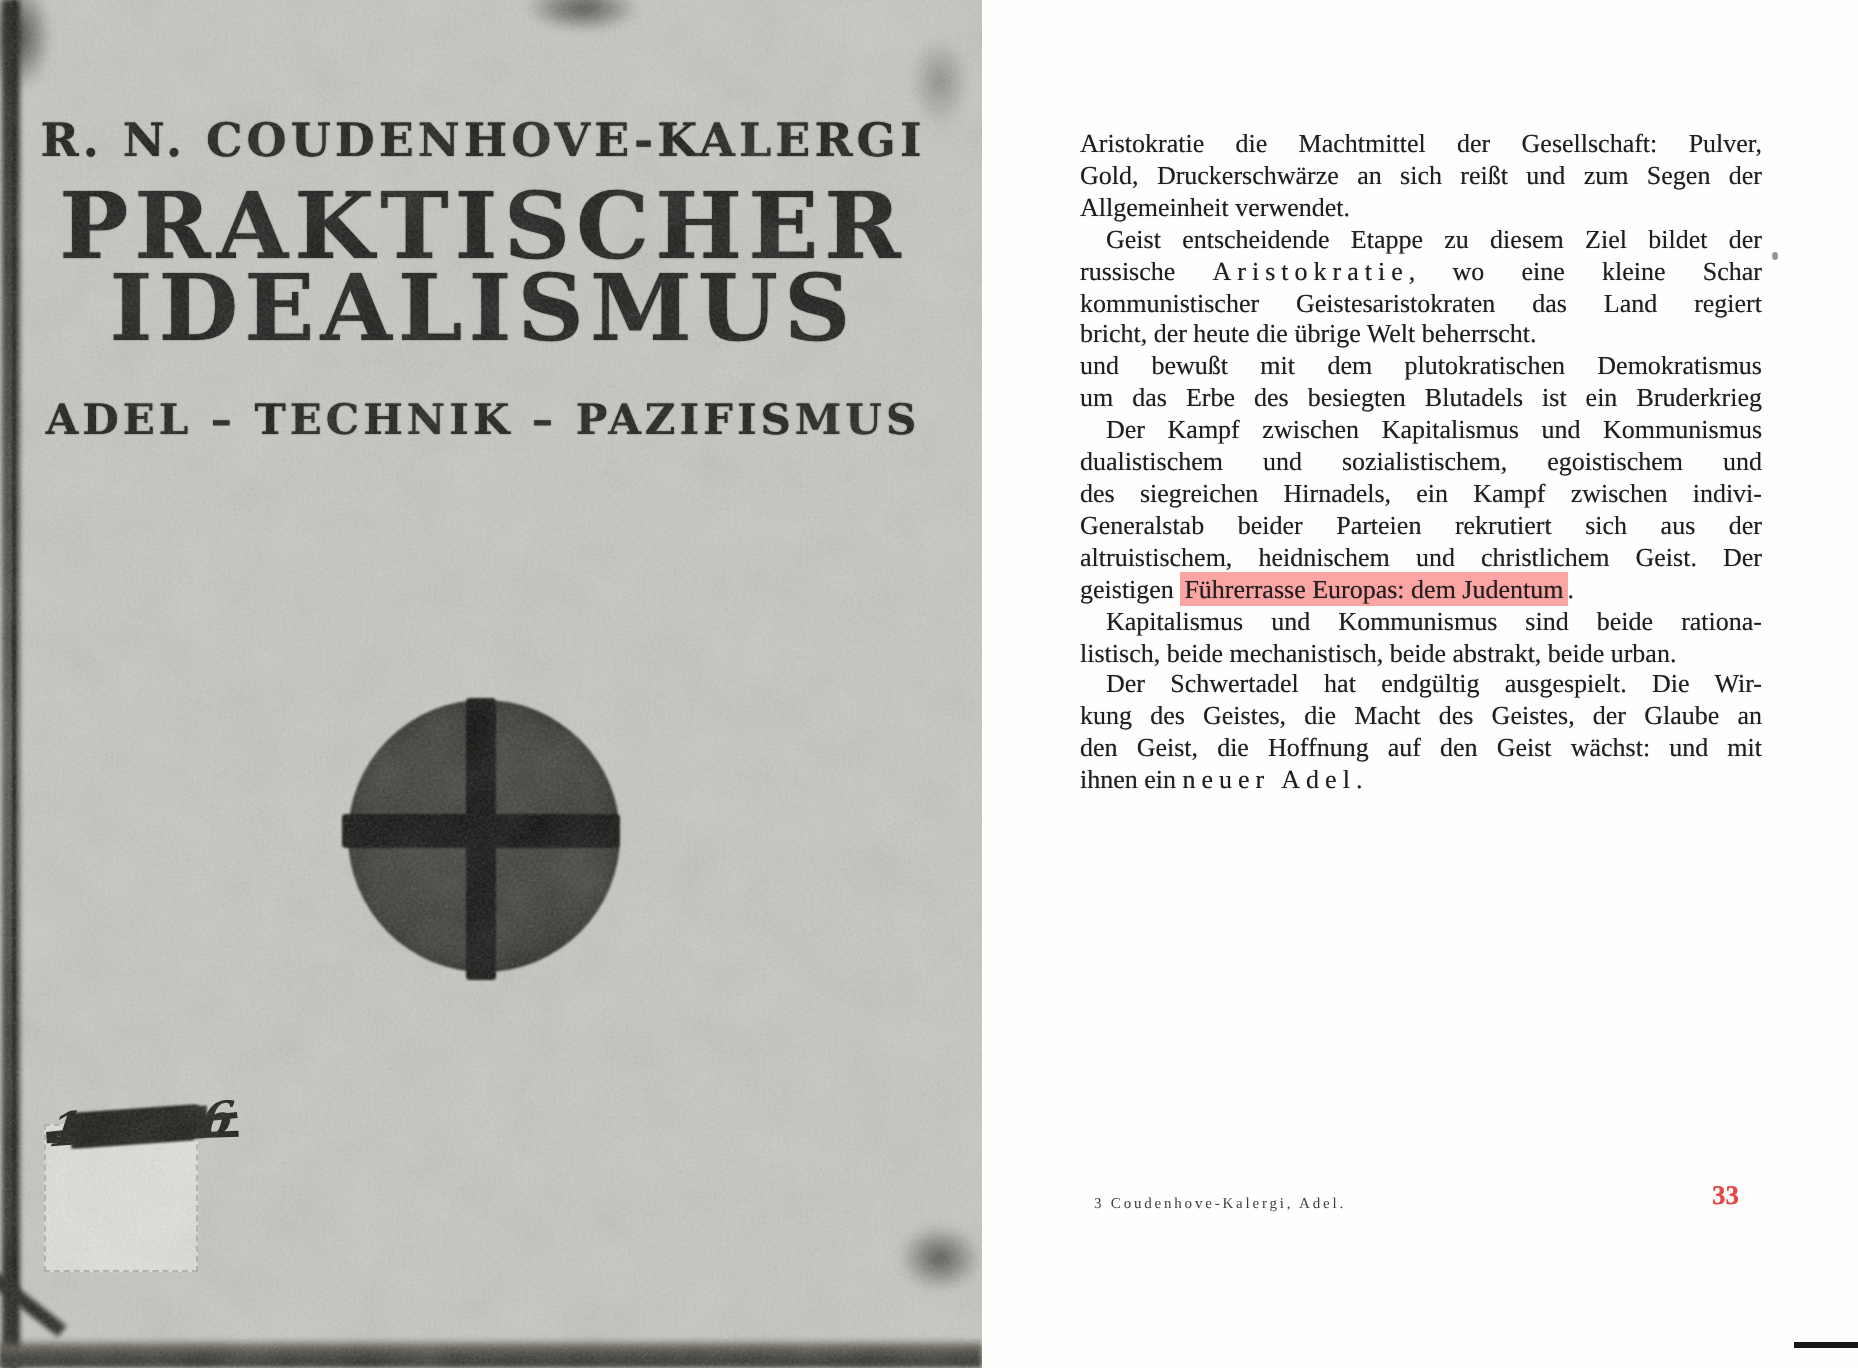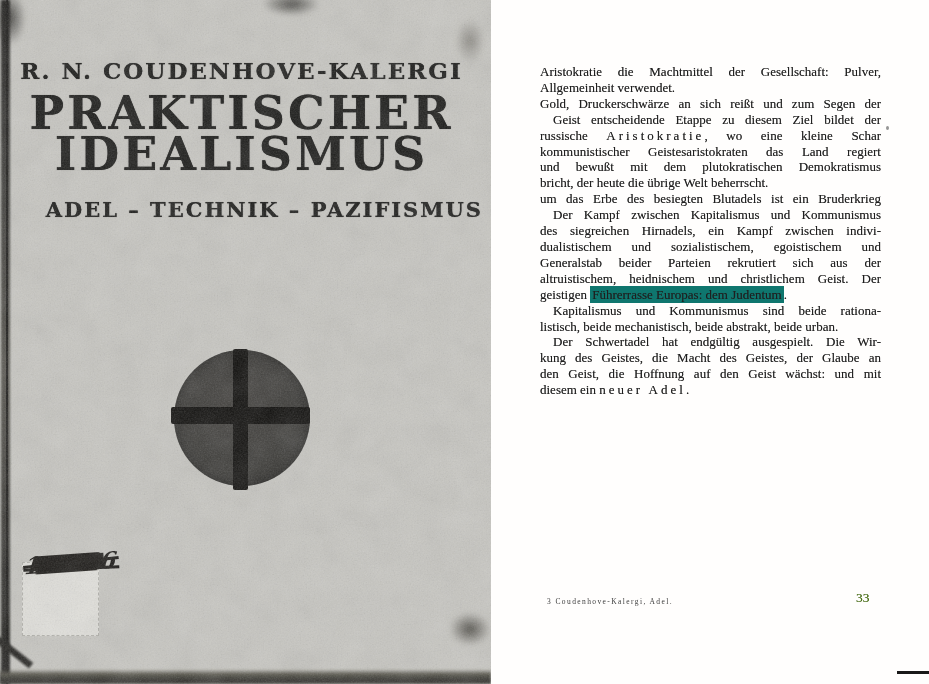--- a/index.html
+++ b/index.html
@@ -28,21 +28,21 @@
     position:absolute;left:0;bottom:0;width:491px;height:15px;z-index:4;
     background:linear-gradient(180deg,rgba(70,68,64,0) 0%,#555349 35%,#2f2e2a 75%,#403e39 100%);
     filter:blur(1px);
   }
   .corner-diag{position:absolute;left:-10px;top:648px;width:46px;height:7px;background:#23221f;transform:rotate(38deg);z-index:4;filter:blur(1.2px);}
   .cover-text{position:absolute;left:0;right:8px;text-align:center;color:#171715;z-index:4;
     font-family:"DejaVu Serif",serif;font-weight:bold;
     text-shadow:0 0 .7px rgba(10,10,10,.85);}
   .author-line{top:57px;font-size:23px;letter-spacing:2px;}
   .title-block{top:93px;font-size:46px;line-height:41px;letter-spacing:3px;}
-  .subtitle-line{top:197px;font-size:21px;letter-spacing:2px;text-align:right;}
+  .subtitle-line{top:197px;font-size:21px;letter-spacing:2px;}
   .emblem{position:absolute;left:0;top:0;width:491px;height:684px;z-index:3;filter:blur(.4px);}
   .emblem-circle{
     position:absolute;left:174px;top:350px;width:136px;height:136px;border-radius:50%;
     background:radial-gradient(circle at 45% 40%,#413f3c 0%,#3a3936 55%,#31302d 100%);
     box-shadow:inset 0 0 14px rgba(0,0,0,.4);
   }
   .cross-v{position:absolute;left:233px;top:349px;width:15px;height:141px;background:#0d0c0a;border-radius:2px;}
   .cross-h{position:absolute;left:171px;top:407px;width:139px;height:17px;background:#0d0c0a;border-radius:2px;}
   .label-box{
     position:absolute;left:22px;top:562px;width:75px;height:72px;z-index:2;
@@ -67,28 +67,28 @@
   .page{position:absolute;left:491px;top:0;width:438px;height:684px;background:#fffefd;}
   .text-col{
     position:absolute;left:49px;top:64px;width:341px;
     font-family:"Liberation Serif",serif;font-size:13px;line-height:15.9px;color:#1f1f1f;
     text-shadow:0 0 .4px rgba(30,30,30,.55);
   }
   .para{margin:0;}
   .line{white-space:normal;}
   .line.just{text-align:justify;text-align-last:justify;}
   .line.ind{text-indent:13px;}
-  .hl{background:#0f766e;padding:1px 2px 1px 2px;}
+  .hl{background:#fca5a5;padding:1px 2px 1px 2px;}
   .sperr{letter-spacing:3px;}
   .footer-sig{
     position:absolute;left:56px;top:597px;font-size:7.5px;letter-spacing:1.4px;color:#3c3c3c;
     font-family:"Liberation Serif",serif;
   }
   .page-num{
-    position:absolute;left:365px;top:590px;font-size:13.5px;font-weight:normal;color:#4d7c0f;
+    position:absolute;left:365px;top:590px;font-size:13.5px;font-weight:bold;color:#ef4444;
     font-family:"Liberation Serif",serif;text-shadow:0 0 .4px rgba(30,30,30,.6);
   }
   .spec-dot{position:absolute;left:395px;top:126px;width:3px;height:4px;border-radius:50%;background:#6a6a6a;opacity:.7;}
   .corner-mark{position:absolute;left:406px;top:671px;width:32px;height:3px;background:#191919;}
 </style>
 </head>
 <body>
 
 <div class="cover">
   <div class="blotch b1"></div>
@@ -133,47 +133,47 @@
       </filter>
     <rect width="491" height="684" filter="url(#mottle)" opacity="0.14"></rect>
     <rect width="491" height="684" filter="url(#grain)" opacity="0.20"></rect>
   </svg>
 </div>
 
 <div class="page">
   <div class="text-col">
       <div class="para">
         <div class="line just"><span>Aristokratie die Machtmittel der Gesellschaft: Pulver,</span></div>
+        <div class="line just"><span>Gold, Druckerschwärze an sich reißt und zum Segen der</span></div>
         <div class="line"><span>Allgemeinheit verwendet.</span></div>
-        <div class="line just"><span>Gold, Druckerschwärze an sich reißt und zum Segen der</span></div>
       </div>
       <div class="para">
         <div class="line just ind"><span>Geist entscheidende Etappe zu diesem Ziel bildet der</span></div>
         <div class="line just"><span>russische </span><span class="sperr">Aristokratie</span><span>, wo eine kleine Schar</span></div>
         <div class="line just"><span>kommunistischer Geistesaristokraten das Land regiert</span></div>
+        <div class="line"><span>bricht, der heute die übrige Welt beherrscht.</span></div>
         <div class="line just"><span>und bewußt mit dem plutokratischen Demokratismus</span></div>
-        <div class="line"><span>bricht, der heute die übrige Welt beherrscht.</span></div>
       </div>
       <div class="para">
         <div class="line just"><span>um das Erbe des besiegten Blutadels ist ein Bruderkrieg</span></div>
         <div class="line just ind"><span>Der Kampf zwischen Kapitalismus und Kommunismus</span></div>
+        <div class="line just"><span>dualistischem und sozialistischem, egoistischem und</span></div>
         <div class="line just"><span>des siegreichen Hirnadels, ein Kampf zwischen indivi-</span></div>
-        <div class="line just"><span>dualistischem und sozialistischem, egoistischem und</span></div>
         <div class="line just"><span>Generalstab beider Parteien rekrutiert sich aus der</span></div>
         <div class="line just"><span>altruistischem, heidnischem und christlichem Geist. Der</span></div>
         <div class="line"><span>geistigen </span><span class="hl">Führerrasse Europas: dem Judentum</span><span>.</span></div>
       </div>
       <div class="para">
         <div class="line just ind"><span>Kapitalismus und Kommunismus sind beide rationa-</span></div>
         <div class="line"><span>listisch, beide mechanistisch, beide abstrakt, beide urban.</span></div>
       </div>
       <div class="para">
         <div class="line just ind"><span>Der Schwertadel hat endgültig ausgespielt. Die Wir-</span></div>
         <div class="line just"><span>kung des Geistes, die Macht des Geistes, der Glaube an</span></div>
         <div class="line just"><span>den Geist, die Hoffnung auf den Geist wächst: und mit</span></div>
-        <div class="line"><span>diesem ein </span><span class="sperr">neuer Adel</span><span>.</span></div>
+        <div class="line"><span>ihnen ein </span><span class="sperr">neuer Adel</span><span>.</span></div>
       </div>
     </div>
   <div class="footer-sig">3 Coudenhove-Kalergi, Adel.</div>
   <div class="page-num">33</div>
   <div class="spec-dot"></div>
   <div class="corner-mark"></div>
 </div>
 
 </body></html>

